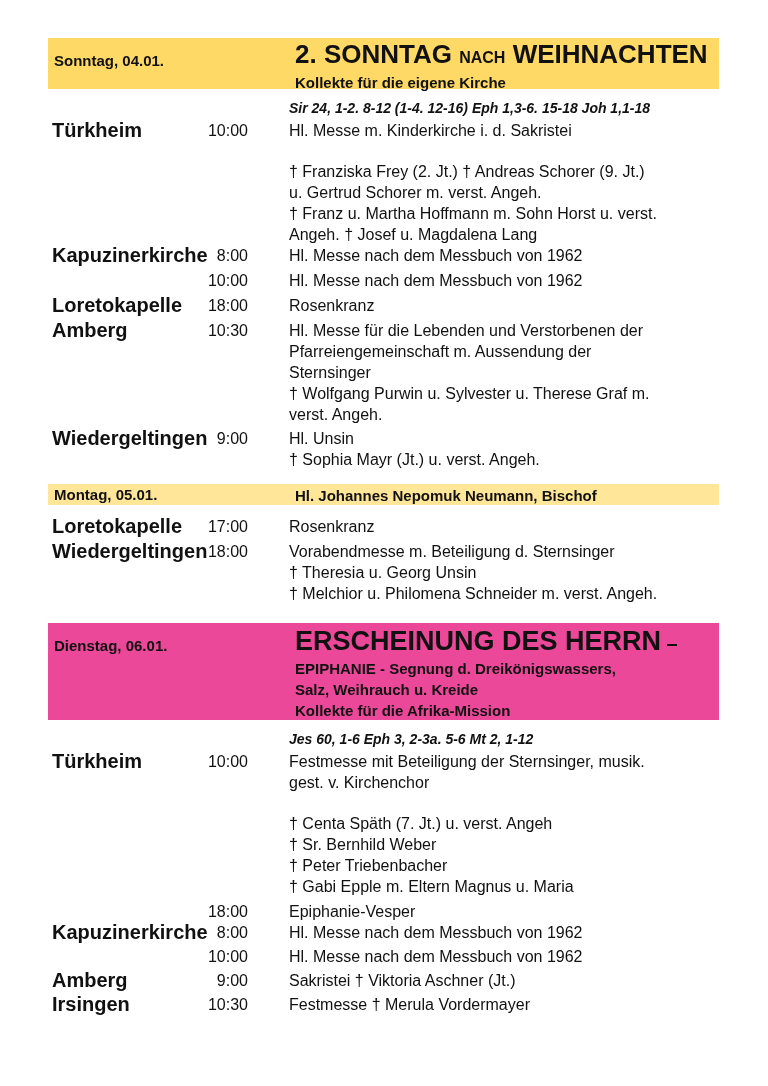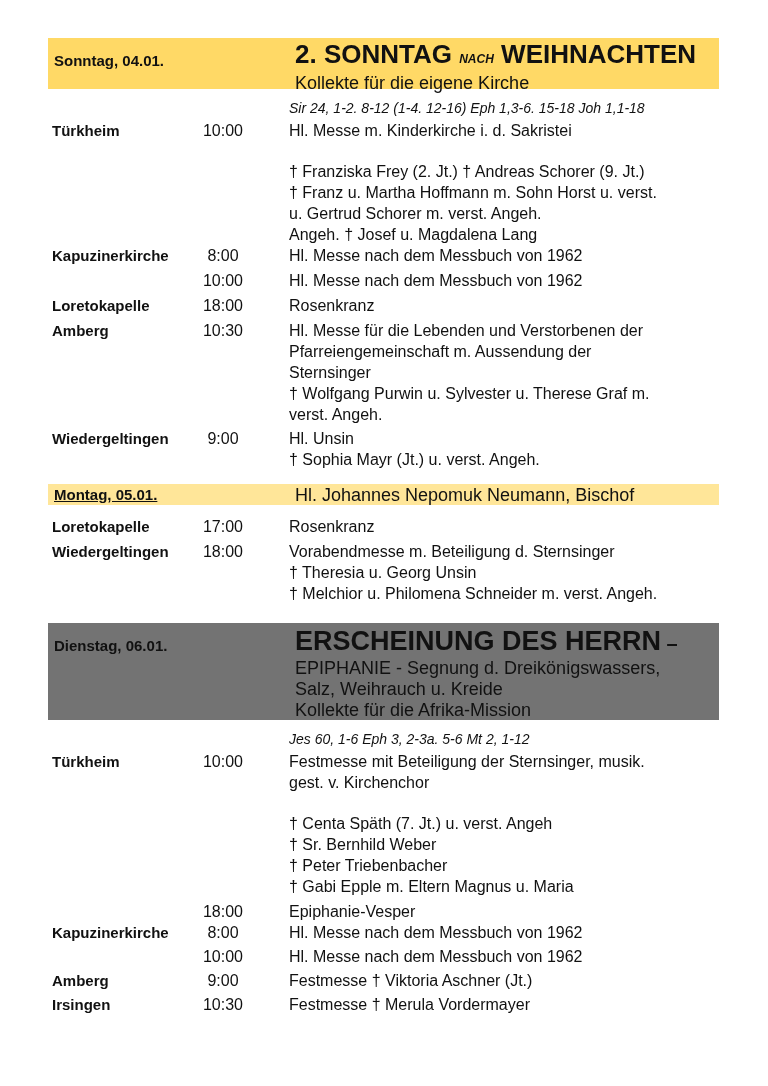--- a/index.html
+++ b/index.html
@@ -10,44 +10,44 @@
     .page { position: absolute; left: 48px; top: 38px; width: 671px; }
     .band {
       position: relative; width: 671px; box-sizing: border-box;
       padding: 0 0 13px 6px;
     }
     .band .date {
       position: absolute; left: 6px; font-weight: bold; font-size: 15px;
     }
     .band .titles { margin-left: 241px; }
     .band .title-big { font-weight: bold; font-size: 26px; line-height: 28px; }
-    .band .title-big .small-caps { font-size: 12px; font-style: italic; }
-    .band .sub { font-weight: normal; font-size: 18px; line-height: 21px; }
+    .band .title-big .small-caps { font-size: 16px; }
+    .band .sub { font-weight: bold; font-size: 15px; line-height: 21px; }
     .band-sun { background: #FFD966; height: 51px; }
     .band-sun .date { top: 14px; }
     .band-sun .titles { padding-top: 2px; }
     .band-mon { background: #FFE699; height: 21px; margin-top: 14px; }
-    .band-mon .date { top: 2px; text-decoration: underline; }
+    .band-mon .date { top: 2px; }
     .band-mon .titles { padding-top: 1px; }
-    .band-tue { background: #737373; height: 97px; margin-top: 19px; }
+    .band-tue { background: #ec4899; height: 97px; margin-top: 19px; }
     .band-tue .date { top: 14px; }
     .band-tue .titles { padding-top: 3px; }
     .band-tue .title-big { font-size: 27px; line-height: 30px; }
     .band-tue .title-big .dash { font-size: 20px; }
 
     .readings {
       margin-left: 241px; font-style: italic; font-size: 14px;
-      line-height: 20px; margin-top: 9px; margin-bottom: 2px;
+      line-height: 20px; margin-top: 9px; margin-bottom: 2px; font-weight: bold;
     }
     .row { position: relative; font-size: 16px; line-height: 21px; }
     .row .place {
-      position: absolute; left: 4px; top: 0; font-weight: bold; font-size: 15px;
+      position: absolute; left: 4px; top: 0; font-weight: bold; font-size: 20px;
     }
     .row .time {
-      position: absolute; left: 150px; width: 50px; text-align: center; top: 0;
+      position: absolute; left: 150px; width: 50px; text-align: right; top: 0;
     }
     .row .desc { margin-left: 241px; }
     .row .desc .line { display: block; }
     .row .desc .gap { margin-top: 20px; }
   </style>
 </head>
 <body>
 
 <div class="page">
 
@@ -59,22 +59,22 @@
     </div>
   </div>
   <div class="readings">Sir 24, 1-2. 8-12 (1-4. 12-16) Eph 1,3-6. 15-18 Joh 1,1-18</div>
 
   <div class="row">
     <span class="place">Türkheim</span>
     <span class="time">10:00</span>
     <div class="desc">
       <span class="line">Hl. Messe m. Kinderkirche i. d. Sakristei</span>
       <span class="line gap">† Franziska Frey (2. Jt.) † Andreas Schorer (9. Jt.)</span>
+      <span class="line">u. Gertrud Schorer m. verst. Angeh.</span>
       <span class="line">† Franz u. Martha Hoffmann m. Sohn Horst u. verst.</span>
-      <span class="line">u. Gertrud Schorer m. verst. Angeh.</span>
       <span class="line">Angeh. † Josef u. Magdalena Lang</span>
     </div>
   </div>
   <div class="row">
     <span class="place">Kapuzinerkirche</span>
     <span class="time">8:00</span>
     <div class="desc">
         <span class="line">Hl. Messe nach dem Messbuch von 1962</span>
       </div>
   </div>
@@ -177,21 +177,21 @@
     <span class="place"></span>
     <span class="time">10:00</span>
     <div class="desc">
         <span class="line">Hl. Messe nach dem Messbuch von 1962</span>
       </div>
   </div>
   <div class="row" style="margin-top:3px">
     <span class="place">Amberg</span>
     <span class="time">9:00</span>
     <div class="desc">
-        <span class="line">Festmesse † Viktoria Aschner (Jt.)</span>
+        <span class="line">Sakristei † Viktoria Aschner (Jt.)</span>
       </div>
   </div>
   <div class="row" style="margin-top:3px">
     <span class="place">Irsingen</span>
     <span class="time">10:30</span>
     <div class="desc">
         <span class="line">Festmesse † Merula Vordermayer</span>
       </div>
   </div>
 

